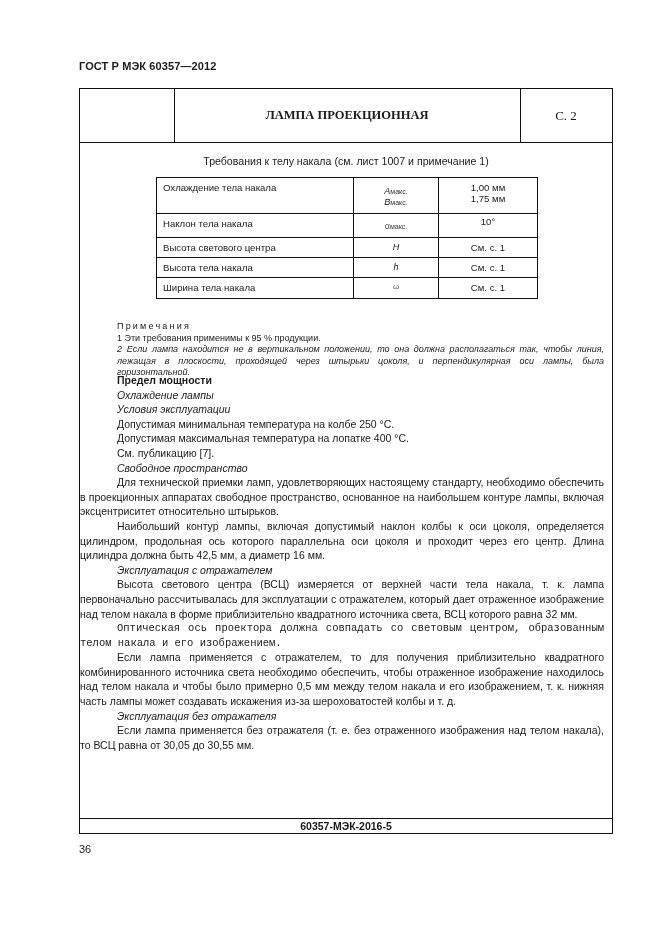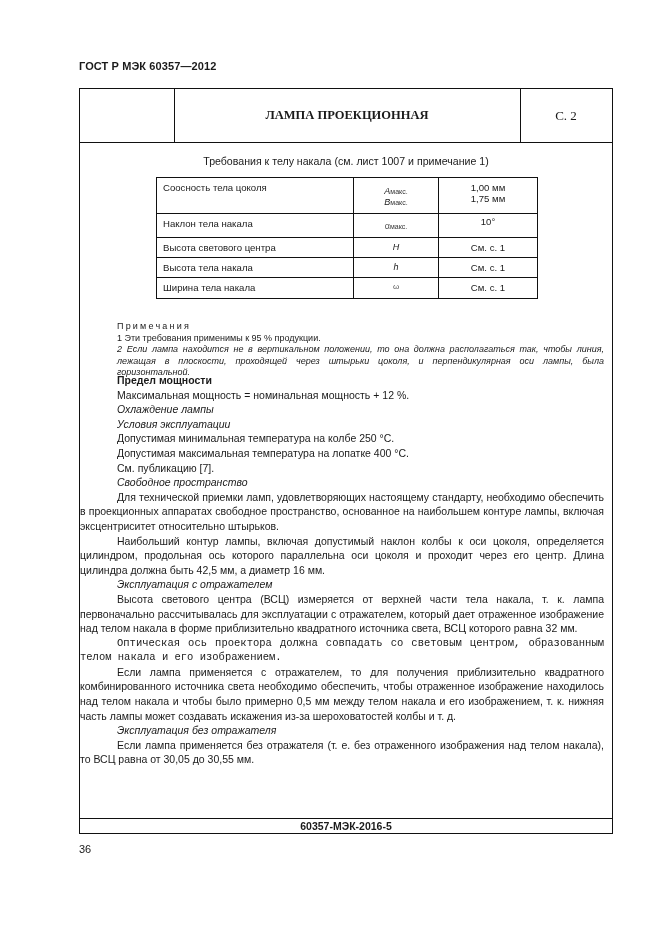--- a/index.html
+++ b/index.html
@@ -38,21 +38,21 @@
     <div class="hdr-cell hdr-left"></div>
     <div class="hdr-cell hdr-mid">ЛАМПА ПРОЕКЦИОННАЯ</div>
     <div class="hdr-cell hdr-right">С. 2</div>
   </div>
 
   <div class="tbl-title">Требования к телу накала (см. лист 1007 и примечание 1)</div>
 
   <table class="req">
     <tbody>
         <tr style="height:36px;">
-      <td style="width:184px; padding-top:4px;">Соосность тела цоколя</td>
+      <td style="width:184px; padding-top:4px;">Охлаждение тела накала</td>
       <td class="sym" style="width:72px; padding-top:8px; line-height:11px;">
         <span>A</span><span class="sub">макс.</span><br>
         <span>B</span><span class="sub">макс.</span>
       </td>
       <td class="val" style="width:86px; padding-top:4px; line-height:11px;">
         <span>1,00 мм</span><br>
         <span>1,75 мм</span>
       </td>
     </tr>
     <tr style="height:24px;">
@@ -81,21 +81,20 @@
   <div class="notes">
     <p class="ttl">Примечания</p>
     <p style="text-indent:0;">1 Эти требования применимы к 95 % продукции.</p>
     <p style="text-indent:0; margin-left:-37px; padding-left:37px;">
       <span style="display:block; text-indent:0;font-style:italic;">2 Если лампа находится не в вертикальном положении, то она должна располагаться так, чтобы линия, лежащая в плоскости, проходящей через штырьки цоколя, и перпендикулярная оси лампы, была горизонтальной.</span>
     </p>
   </div>
 
   <div class="body">
     <p class="bold">Предел мощности</p>
-    <p>Максимальная мощность = номинальная мощность + 12 %.</p>
     <p class="it">Охлаждение лампы</p>
     <p class="it">Условия эксплуатации</p>
     <p>Допустимая минимальная температура на колбе 250 °С.</p>
     <p>Допустимая максимальная температура на лопатке 400 °С.</p>
     <p>См. публикацию [7].</p>
     <p class="it">Свободное пространство</p>
     <p style="margin-left:-37px; text-indent:37px;">Для технической приемки ламп, удовлетворяющих настоящему стандарту, необходимо обеспечить в проекционных аппаратах свободное пространство, основанное на наибольшем контуре лампы, включая эксцентриситет относительно штырьков.</p>
     <p style="margin-left:-37px; text-indent:37px;">Наибольший контур лампы, включая допустимый наклон колбы к оси цоколя, определяется цилиндром, продольная ось которого параллельна оси цоколя и проходит через его центр. Длина цилиндра должна быть 42,5 мм, а диаметр 16 мм.</p>
     <p class="it">Эксплуатация с отражателем</p>
     <p style="margin-left:-37px; text-indent:37px;">Высота светового центра (ВСЦ) измеряется от верхней части тела накала, т. к. лампа первоначально рассчитывалась для эксплуатации с отражателем, который дает отраженное изображение над телом накала в форме приблизительно квадратного источника света, ВСЦ которого равна 32 мм.</p>

